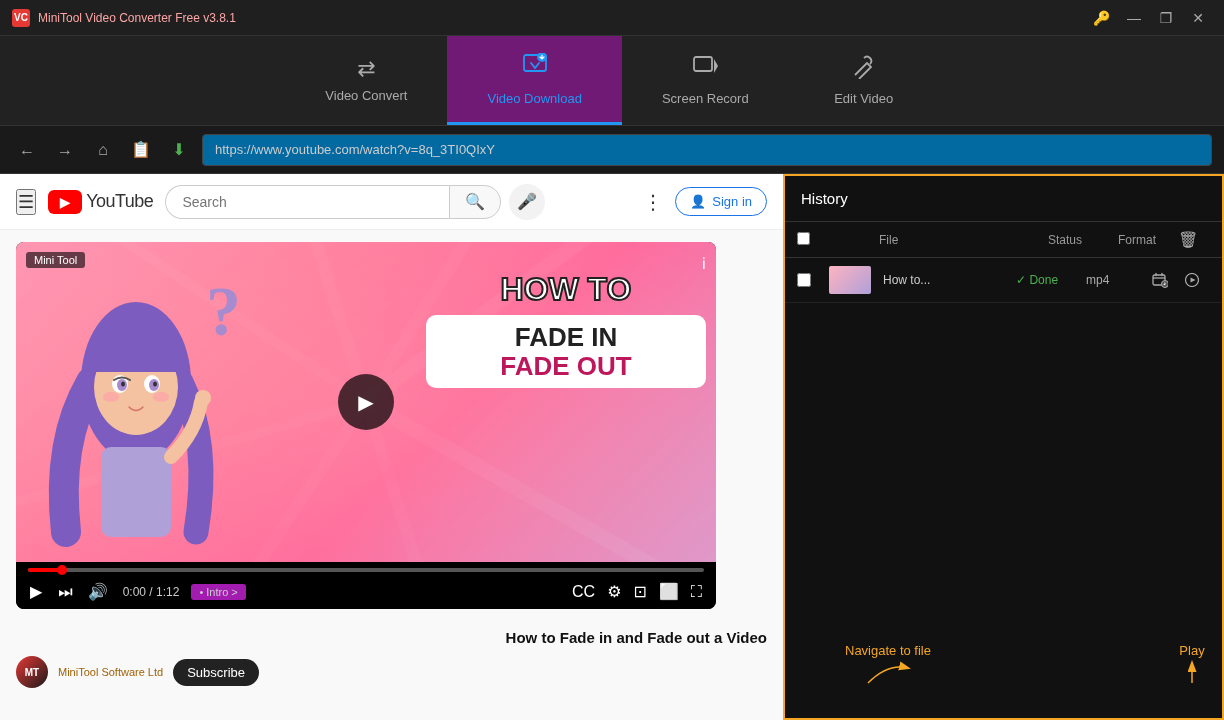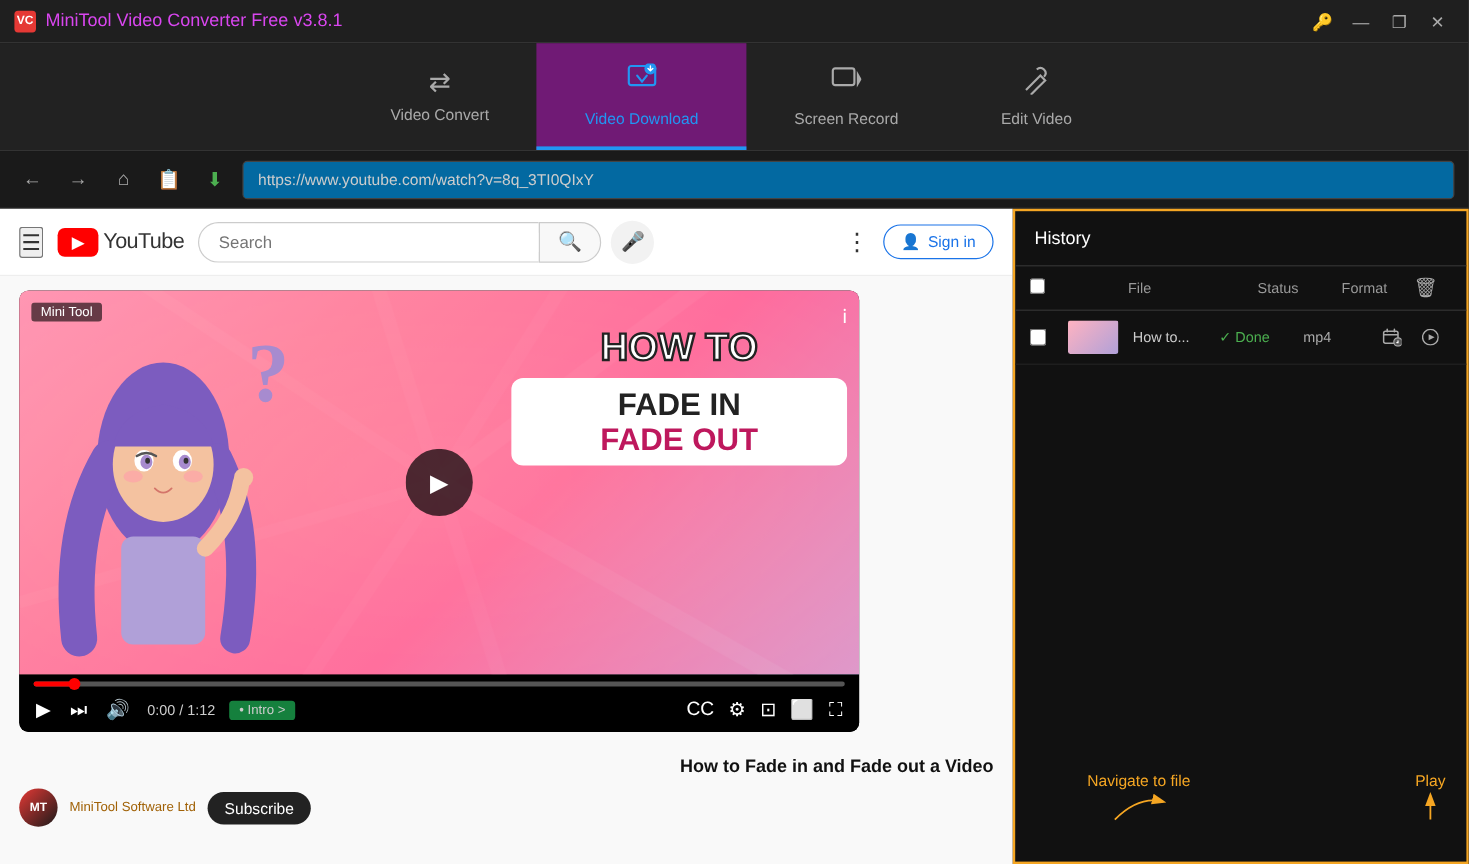--- a/index.html
+++ b/index.html
@@ -20,21 +20,21 @@
       align-items: center;
       gap: 8px;
     }
     .app-icon {
       width: 18px; height: 18px;
       background: #e53935;
       border-radius: 3px;
       display: flex; align-items: center; justify-content: center;
       color: white; font-size: 10px; font-weight: bold;
     }
-    .title-bar-title { color: #d946ef; font-size: 15px; }
+    .title-bar-title { color: #fca5a5; font-size: 12px; }
     .title-bar-controls { display: flex; gap: 4px; }
     .tb-btn {
       width: 28px; height: 28px;
       background: transparent;
       border: none;
       color: #aaa;
       cursor: pointer;
       display: flex; align-items: center; justify-content: center;
       font-size: 14px;
       border-radius: 4px;
@@ -296,21 +296,21 @@
     .ctrl-btn {
       background: none;
       border: none;
       color: white;
       cursor: pointer;
       font-size: 16px;
       padding: 2px;
     }
     .time-display { color: #ccc; font-size: 12px; }
     .intro-badge {
-      background: #15803d;
+      background: #a21caf;
       color: #ccc;
       font-size: 11px;
       padding: 2px 8px;
       border-radius: 3px;
     }
     .ctrl-right { margin-left: auto; display: flex; gap: 8px; }
 
     
     .video-title {
       font-size: 15px;
@@ -340,21 +340,21 @@
       border: none;
       padding: 6px 14px;
       border-radius: 18px;
       font-size: 13px;
       font-weight: 500;
       cursor: pointer;
     }
 
     
     .history-panel {
-      width: 380px;
+      width: 441px;
       background: #111;
       border: 2px solid #f5a623;
       display: flex;
       flex-direction: column;
     }
     .history-header {
       padding: 14px 16px;
       color: white;
       font-size: 15px;
       font-weight: 500;

